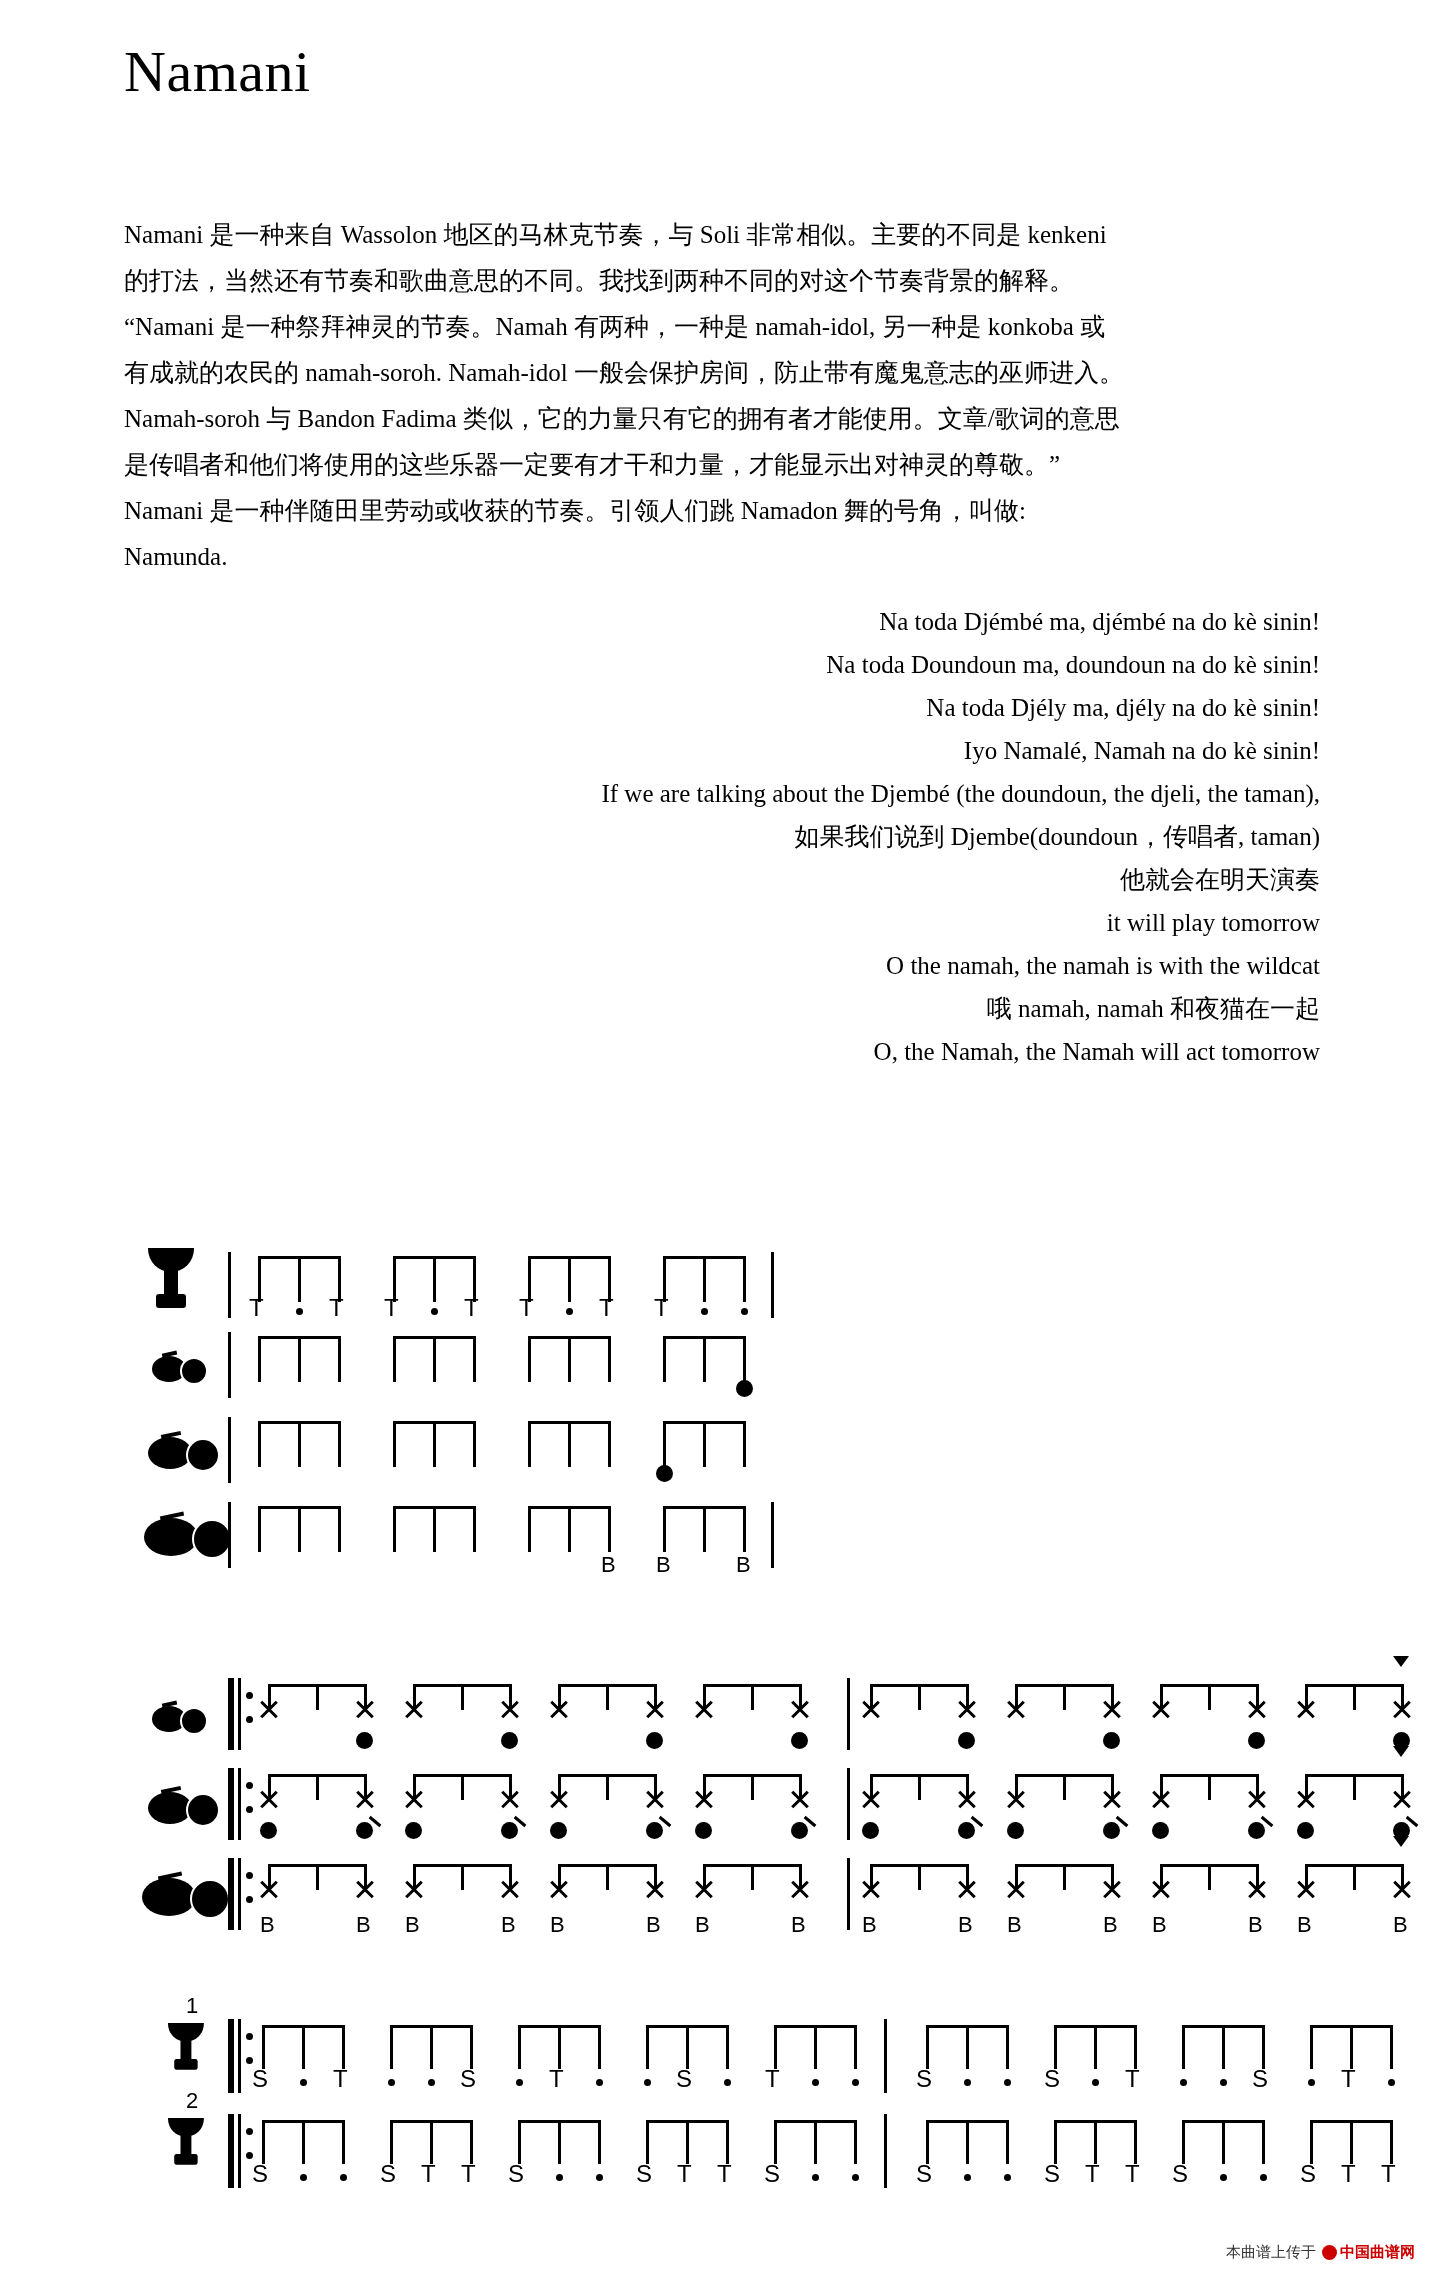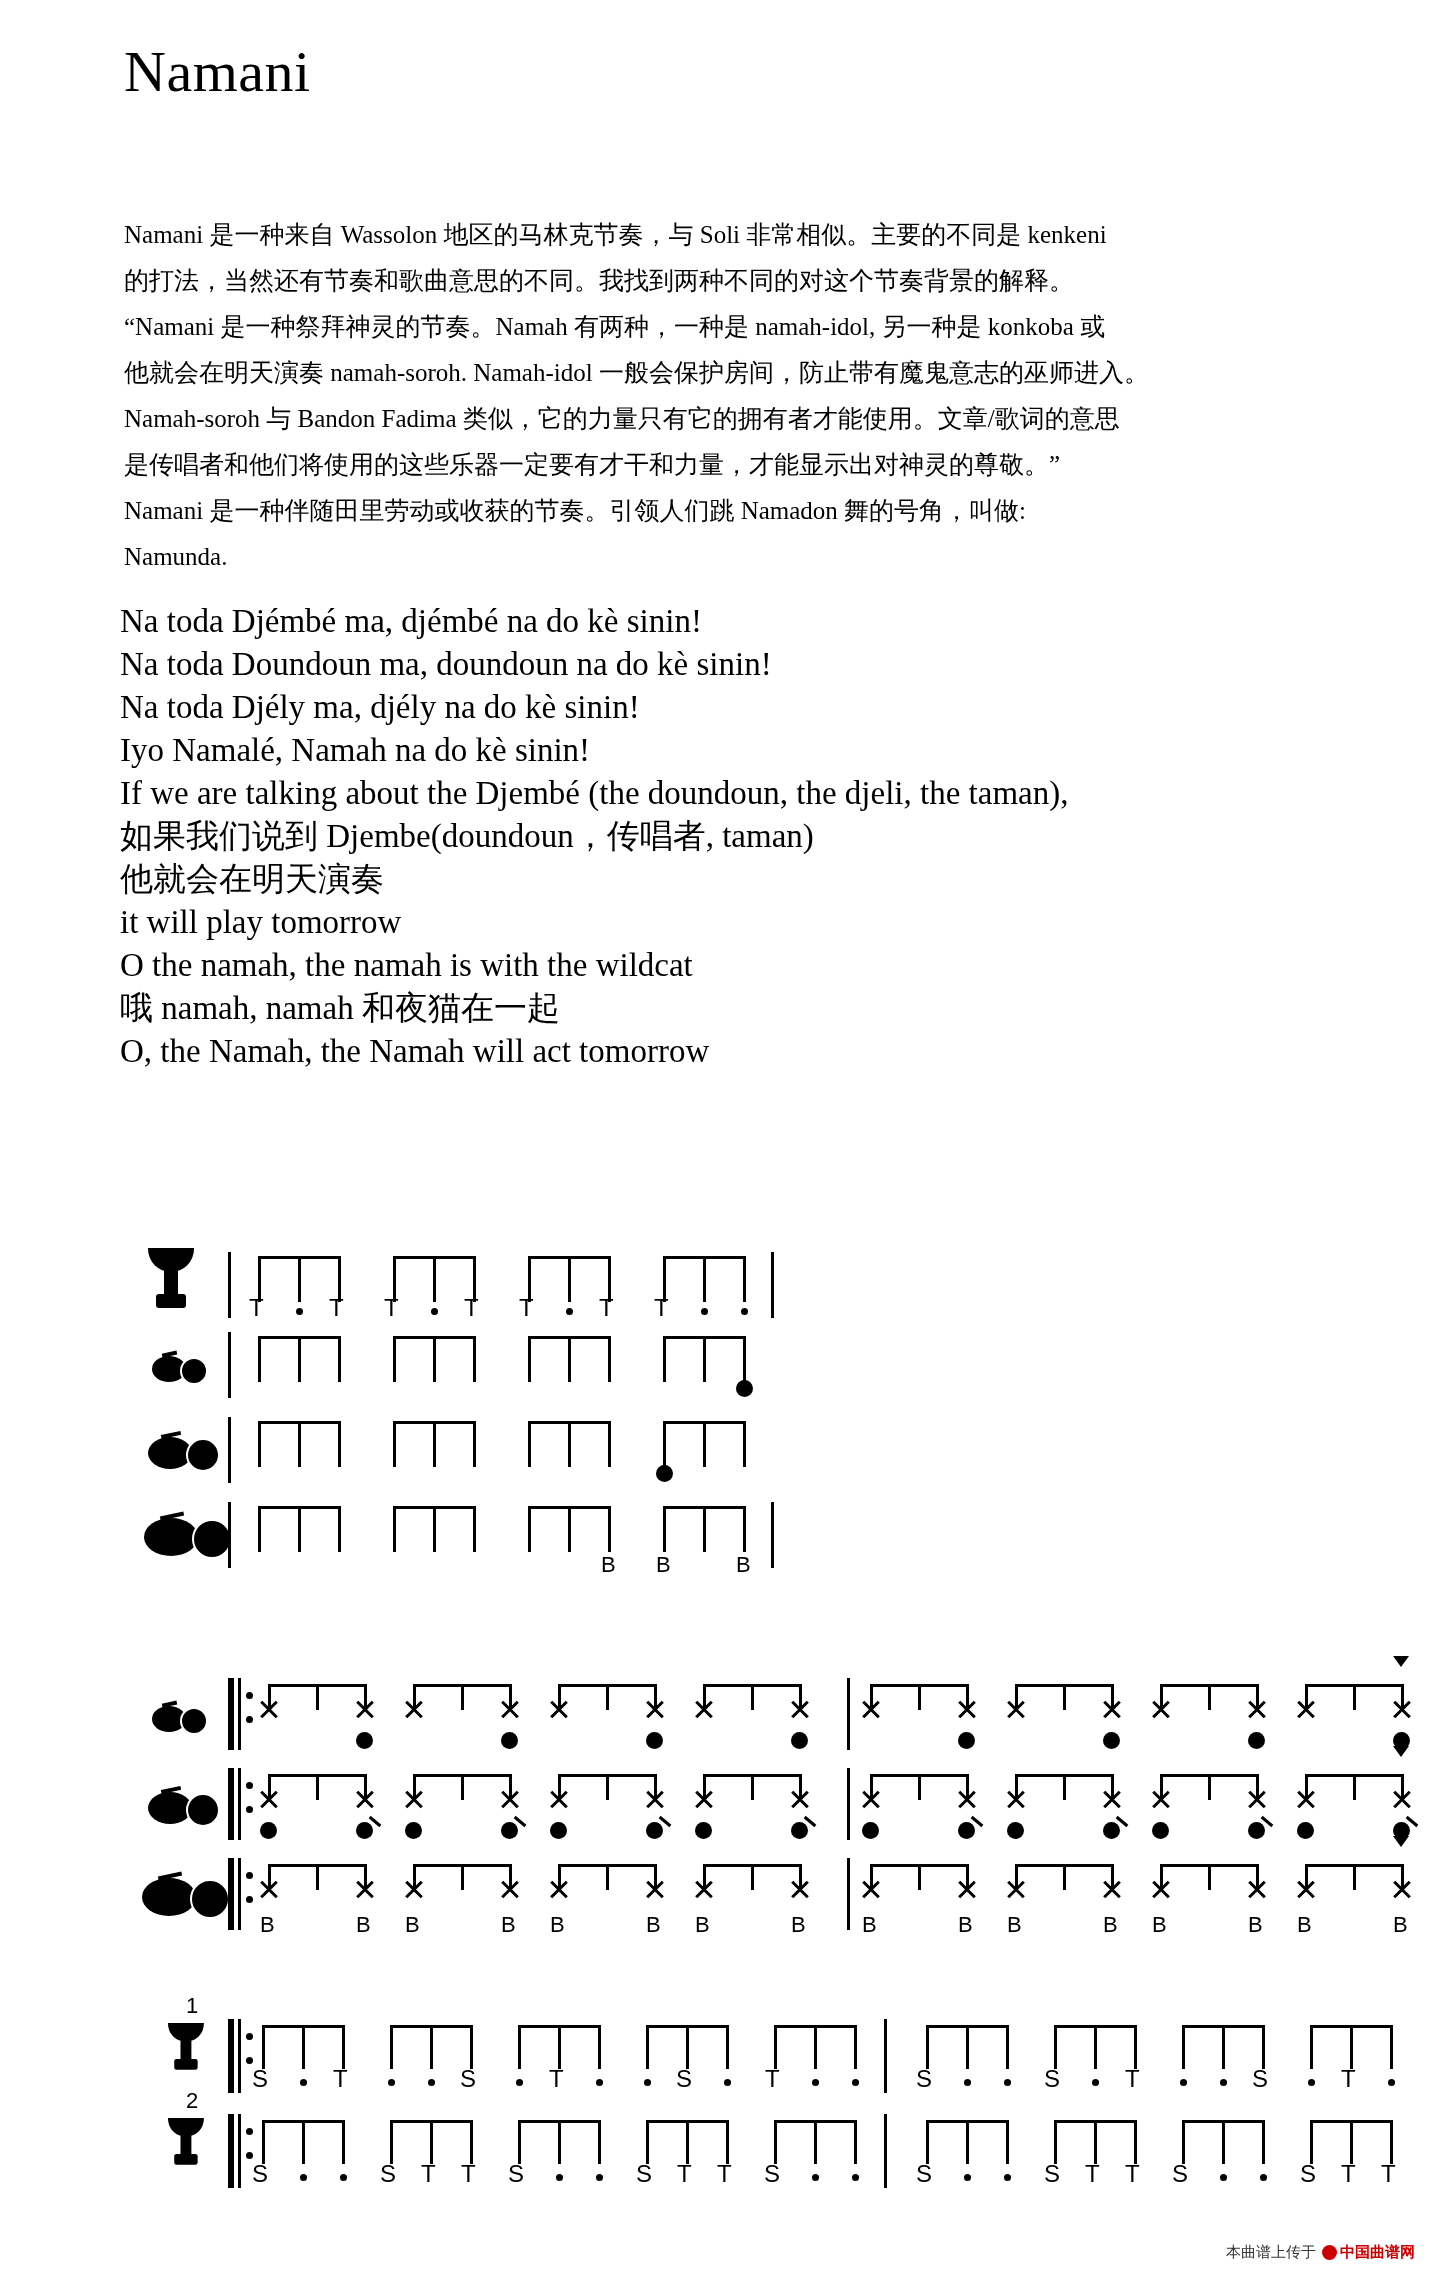--- a/index.html
+++ b/index.html
@@ -21,21 +21,21 @@
   .desc{
     position:absolute; left:124px; top:212px; width:1192px;
     font-size:25px; line-height:46px;
     text-align:justify; text-justify:inter-ideograph;
   }
   .desc .ln{display:block; white-space:nowrap;}
 
   
   .lyrics{
     position:absolute; left:120px; top:600px; width:1200px;
-    text-align:left; font-size:33px; line-height:43px;
+    text-align:right; font-size:25px; line-height:43px;
   }
   .lyrics .ly{display:block;}
 
   
   .score{position:absolute;left:0;top:0;width:1433px;height:2270px;pointer-events:none;}
 
   
   .icon-djembe{position:absolute;width:46px;height:62px;}
   .icon-djembe .cup{
     position:absolute;left:0;top:0;width:46px;height:24px;background:#000;
@@ -87,21 +87,21 @@
 <body>
 
 <div class="page">
 
   <div class="title">Namani</div>
 
   <div class="desc">
     <span class="ln">Namani 是一种来自 Wassolon 地区的马林克节奏，与 Soli 非常相似。主要的不同是 kenkeni</span>
     <span class="ln">的打法，当然还有节奏和歌曲意思的不同。我找到两种不同的对这个节奏背景的解释。</span>
     <span class="ln">“Namani 是一种祭拜神灵的节奏。Namah 有两种，一种是 namah-idol, 另一种是 konkoba 或</span>
-    <span class="ln">他就会在明天演奏 namah-soroh. Namah-idol 一般会保护房间，防止带有魔鬼意志的巫师进入。</span>
+    <span class="ln">有成就的农民的 namah-soroh. Namah-idol 一般会保护房间，防止带有魔鬼意志的巫师进入。</span>
     <span class="ln">Namah-soroh 与 Bandon Fadima 类似，它的力量只有它的拥有者才能使用。文章/歌词的意思</span>
     <span class="ln">是传唱者和他们将使用的这些乐器一定要有才干和力量，才能显示出对神灵的尊敬。”</span>
     <span class="ln">Namani 是一种伴随田里劳动或收获的节奏。引领人们跳 Namadon 舞的号角，叫做:</span>
     <span class="ln">Namunda.</span>
   </div>
 
   <div class="lyrics">
     <span class="ly">Na toda Djémbé ma, djémbé na do kè sinin!</span>
     <span class="ly">Na toda Doundoun ma, doundoun na do kè sinin!</span>
     <span class="ly">Na toda Djély ma, djély na do kè sinin!</span>

